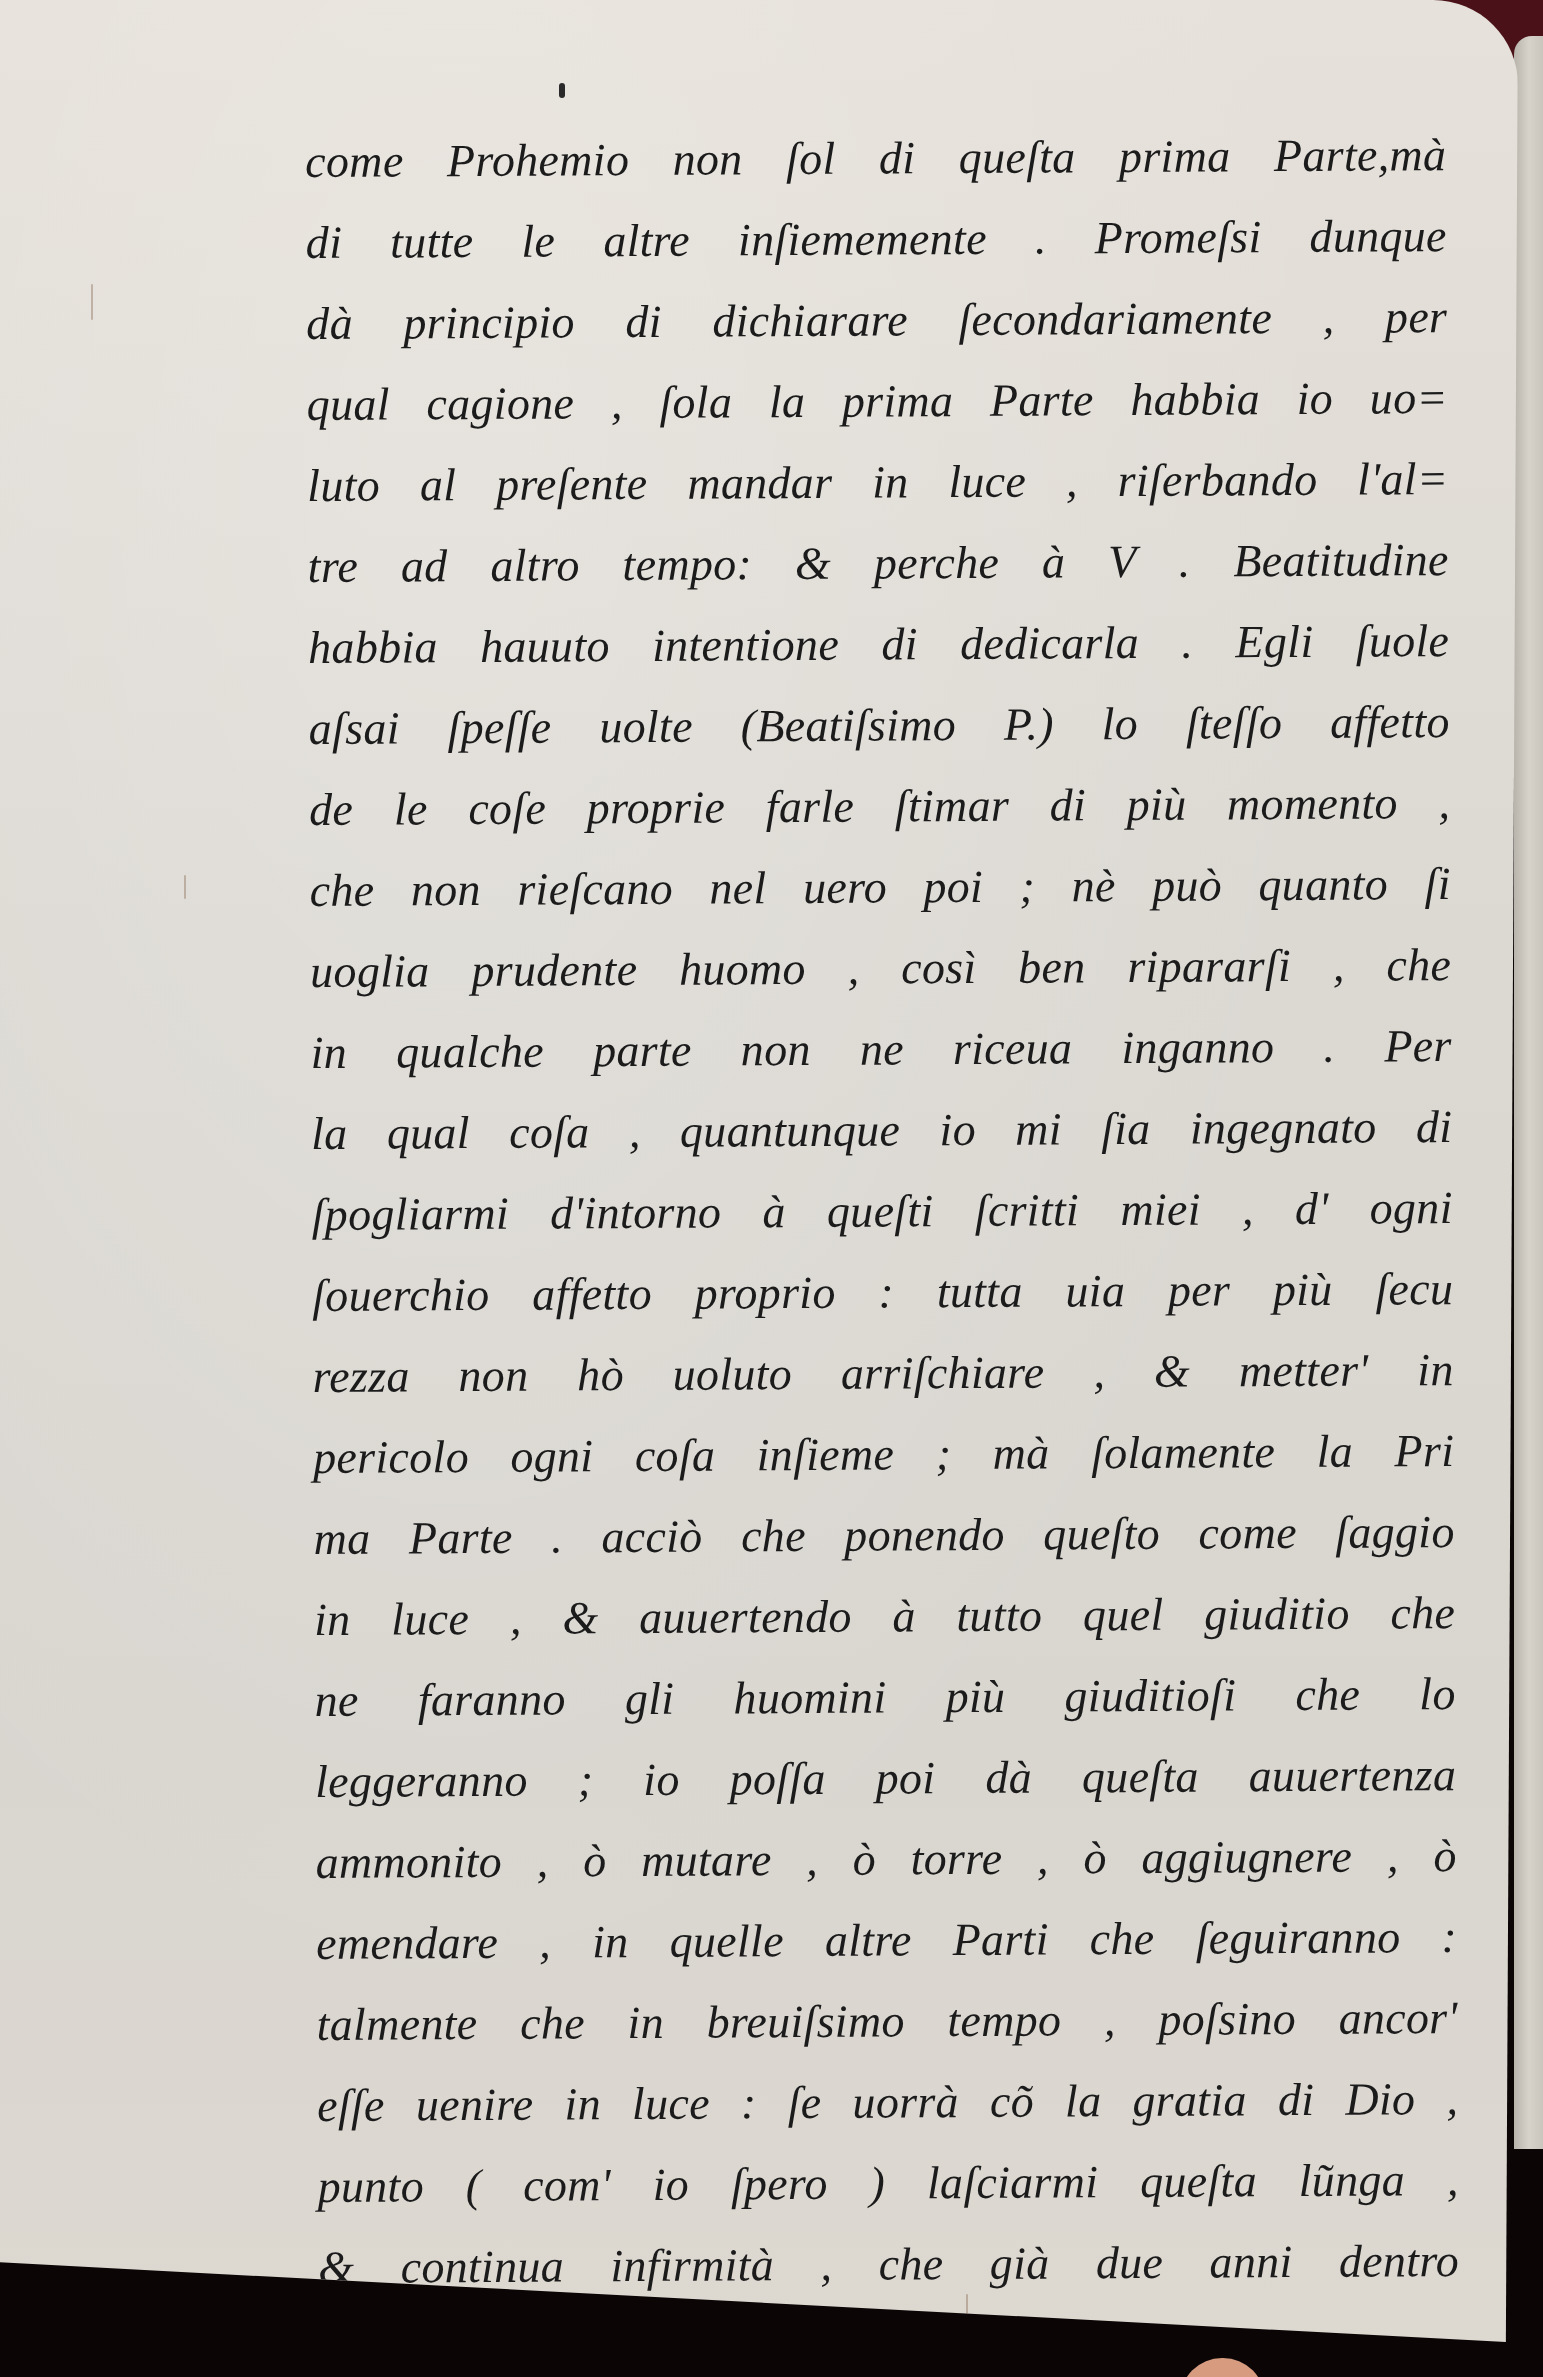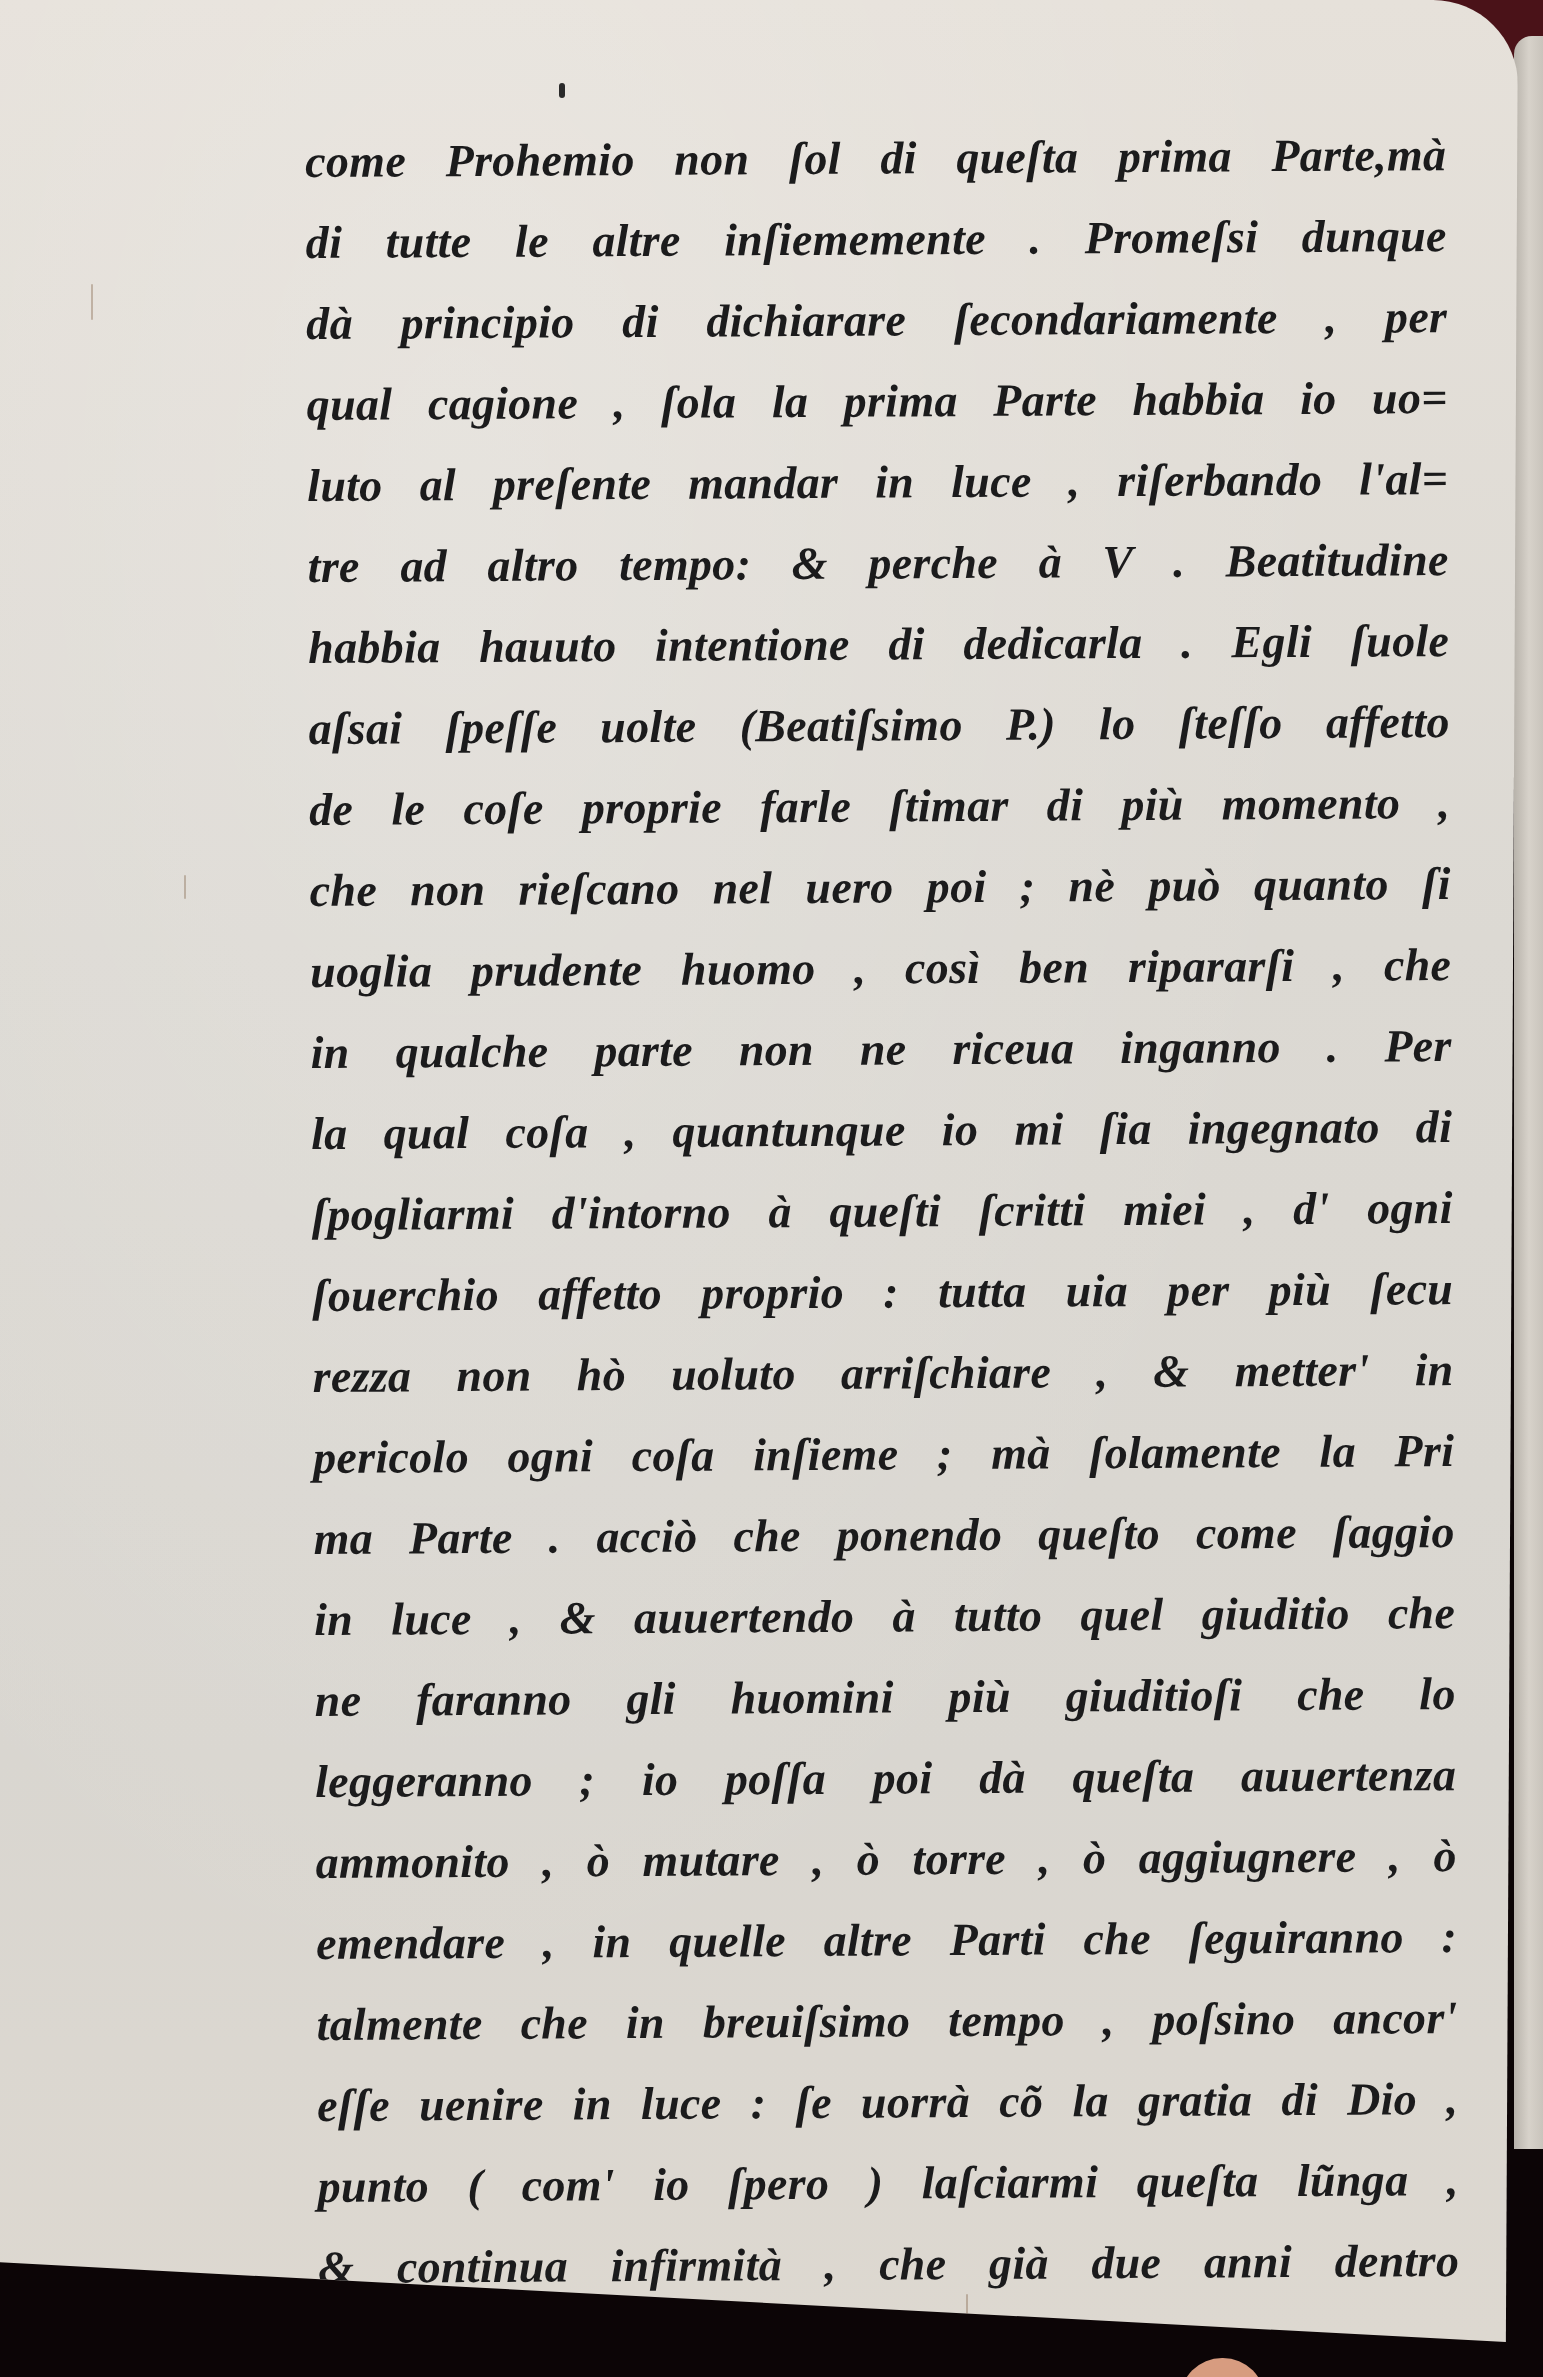--- a/index.html
+++ b/index.html
@@ -28,21 +28,20 @@
     position: absolute;
     left: 0;
     top: 0;
     width: 1518px;
     height: 2342px;
     background:
       radial-gradient(ellipse at 30% 20%, rgba(255,255,255,0.18), rgba(255,255,255,0) 60%),
       linear-gradient(180deg, #e6e1da 0%, #dcd9d3 40%, #d9d6d0 75%, #ddd8d0 100%);
     border-top-right-radius: 85px;
     clip-path: polygon(0 0, 100% 0, 99.2% 100%, 0 96.6%);
-    font-weight: bold;
   }
   
   .page-edge {
     position: absolute;
     top: 36px;
     right: 0;
     width: 30px;
     height: 2113px;
     background: linear-gradient(90deg, #b8b3ab, #d7d2ca 50%, #c8c3bb);
     border-top-left-radius: 18px;

